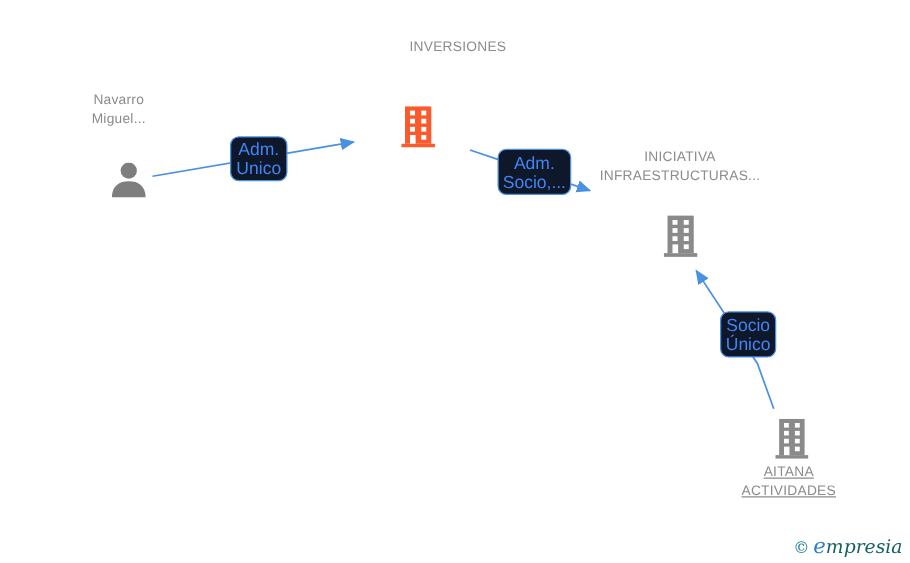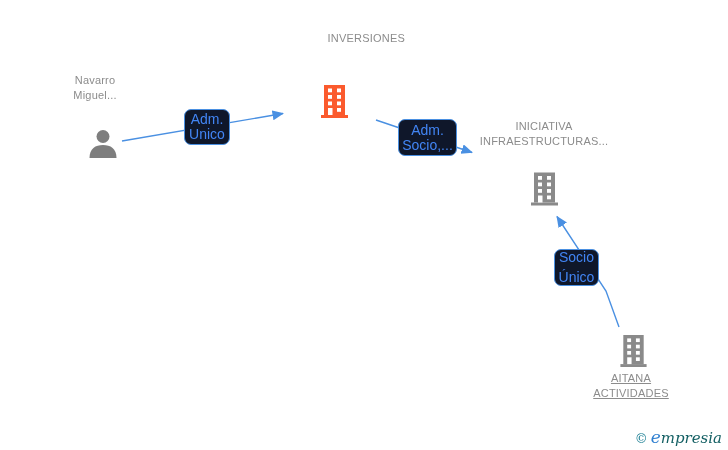--- a/index.html
+++ b/index.html
@@ -101,21 +101,21 @@
   </div>
 
   <div class="edge-label" style="left:184px;top:109px;width:44px;height:34px;">
     <div>Adm.</div>
     <div>Unico</div>
   </div>
   <div class="edge-label" style="left:398px;top:119px;width:57px;height:35px;">
     <div>Adm.</div>
     <div>Socio,...</div>
   </div>
-  <div class="edge-label" style="left:554px;top:249px;width:43px;height:35px;justify-content:space-between;">
+  <div class="edge-label" style="left:576px;top:249px;width:43px;height:35px;">
     <div>Socio</div>
     <div>Único</div>
   </div>
 
   <div class="logo">
     <span class="c">©</span><span class="e">e</span><span>mpresia</span>
   </div>
 
 </div>
 

